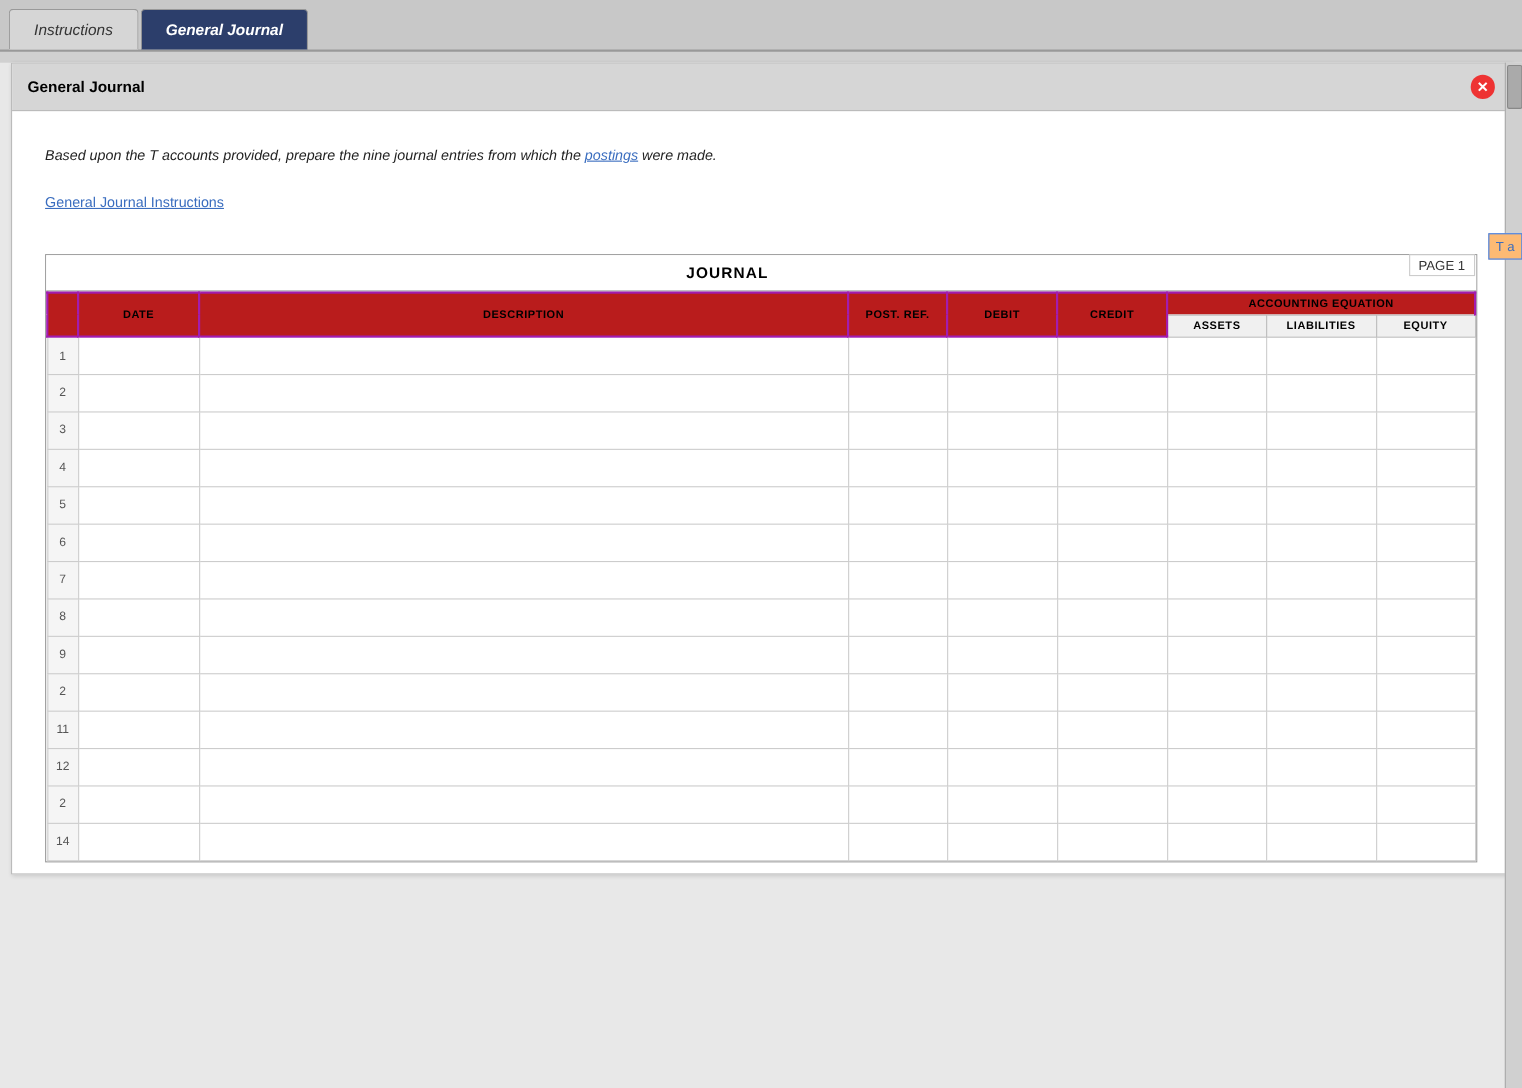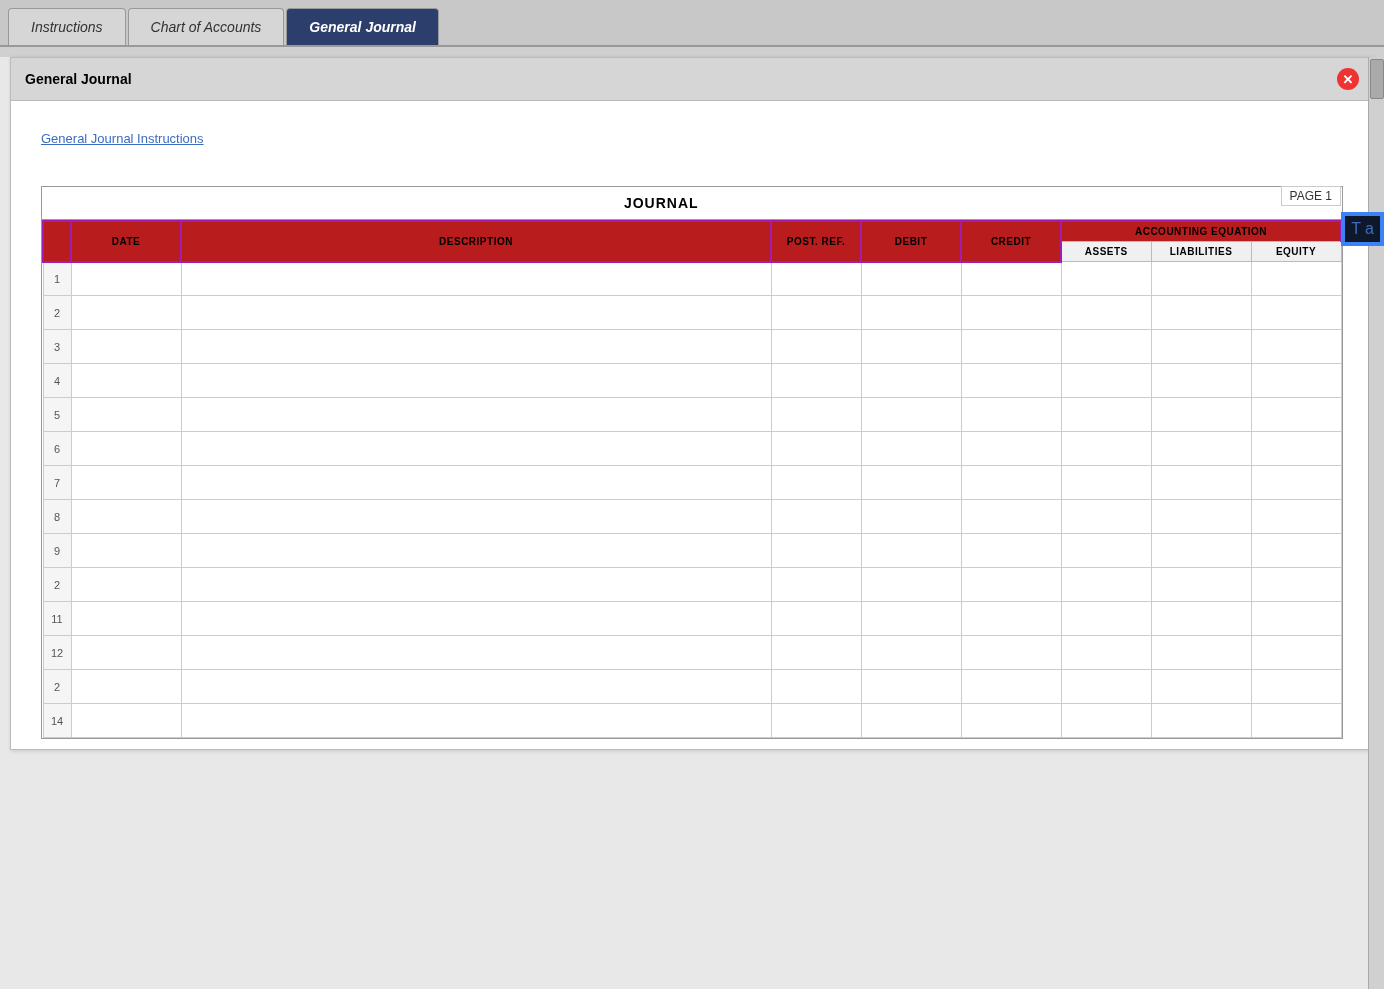--- a/index.html
+++ b/index.html
@@ -210,48 +210,50 @@
       border: 1px solid #888;
       border-radius: 2px;
       margin: 2px auto;
     }
 
     
     .right-hint {
       position: absolute;
       right: 0;
       top: 155px;
-      background: #0f172a;
-      border: 4px solid #3b82f6;
+      background: #fdba74;
+      border: 1px solid #3b82f6;
       padding: 4px 6px;
-      font-size: 16px;
+      font-size: 12px;
       color: #3a6dbf;
       cursor: pointer;
       writing-mode: horizontal-tb;
     }
   </style>
 </head>
 <body>
 
 <div class="tab-bar">
   <button class="tab">Instructions</button>
-  <button class="tab">Chart of Accounts</button>
   <button class="tab active">General Journal</button>
 </div>
 
 <div class="main-content">
 
   <div class="panel">
     <div class="panel-header">
       <span>General Journal</span>
       <button class="close-btn">✕</button>
     </div>
 
     <div class="panel-body">
 
+      <p class="instruction-text">
+        <span>Based upon the T accounts provided, prepare the nine journal entries from which the </span><a href="#">postings</a><span> were made.</span>
+      </p>
 
       <a class="instructions-link" href="#">General Journal Instructions</a>
 
       <div class="clearfix">
         <div style="text-align:right; margin-bottom:4px;">
           <span class="page-label">PAGE 1</span>
         </div>
         <div class="journal-wrapper">
           <div class="journal-title">JOURNAL</div>
           <table class="journal-table">

